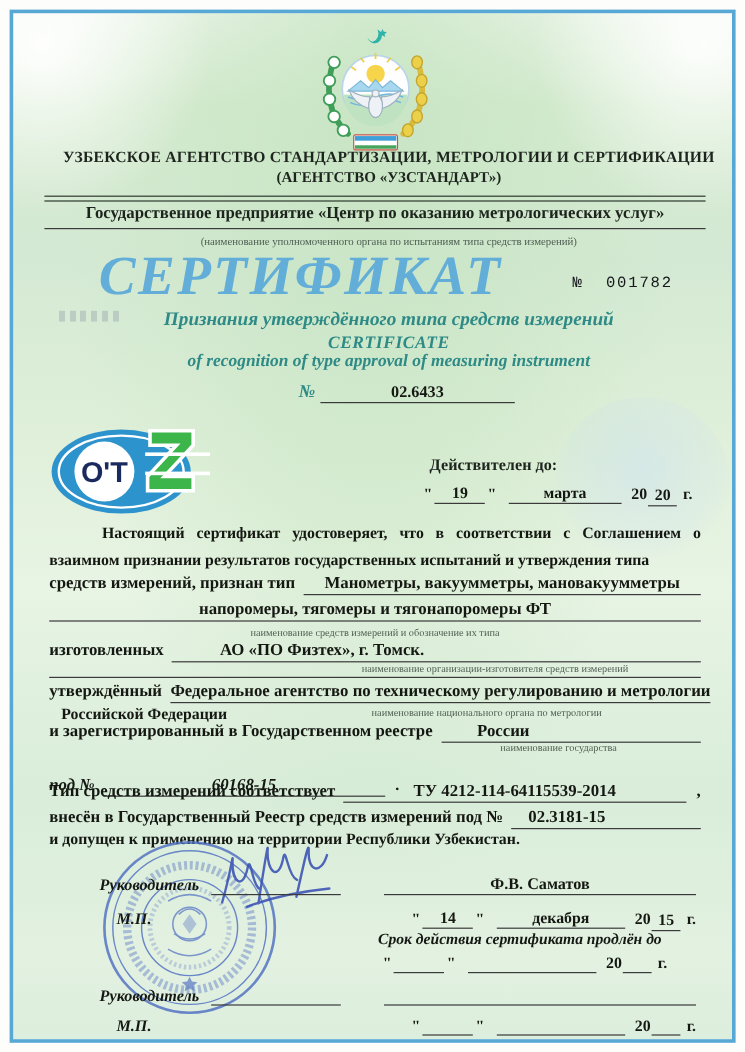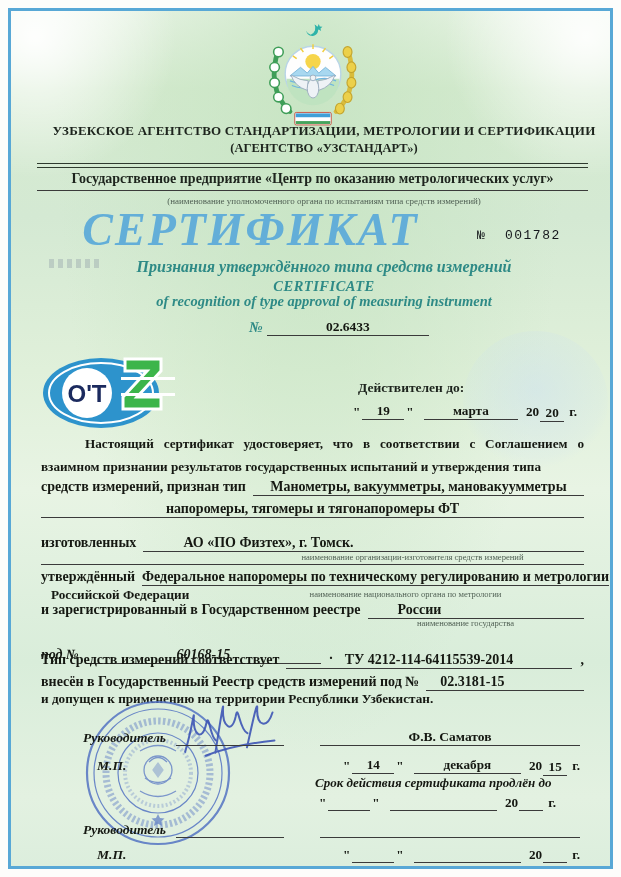--- a/index.html
+++ b/index.html
@@ -204,32 +204,33 @@
 
   <p class="abs par">Настоящий сертификат удостоверяет, что в соответствии с Соглашением о взаимном признании результатов государственных испытаний и утверждения типа</p>
 
   <div class="row rowtype1">
     <span class="lbl">средств измерений, признан тип</span>
     <span class="fill">Манометры, вакуумметры, мановакуумметры</span>
   </div>
   <div class="row rowtype2">
     <span class="fill" style="margin-left:0;">напоромеры, тягомеры и тягонапоромеры ФТ</span>
   </div>
+  <div class="cap captype">наименование средств измерений и обозначение их типа</div>
 
   <div class="row rowmade">
     <span class="lbl">изготовленных</span>
     <span class="fill lft">АО «ПО Физтех», г. Томск.</span>
   </div>
   <div class="cap capmade">наименование организации-изготовителя средств измерений</div>
 
   <div class="abs blank"></div>
 
   <div class="row rowappr">
     <span class="lbl">утверждённый</span>
-    <span class="fill">Федеральное напоромеры по техническому регулированию и метрологии</span>
+    <span class="fill">Федеральное агентство по техническому регулированию и метрологии</span>
   </div>
   <div class="abs rowrf">Российской Федерации</div>
   <div class="cap capauth">наименование национального органа по метрологии</div>
 
   <div class="row rowreg">
     <span class="lbl">и зарегистрированный в Государственном реестре</span>
     <span class="fill lft2">России</span>
   </div>
   <div class="cap capcountry">наименование государства</div>
 

